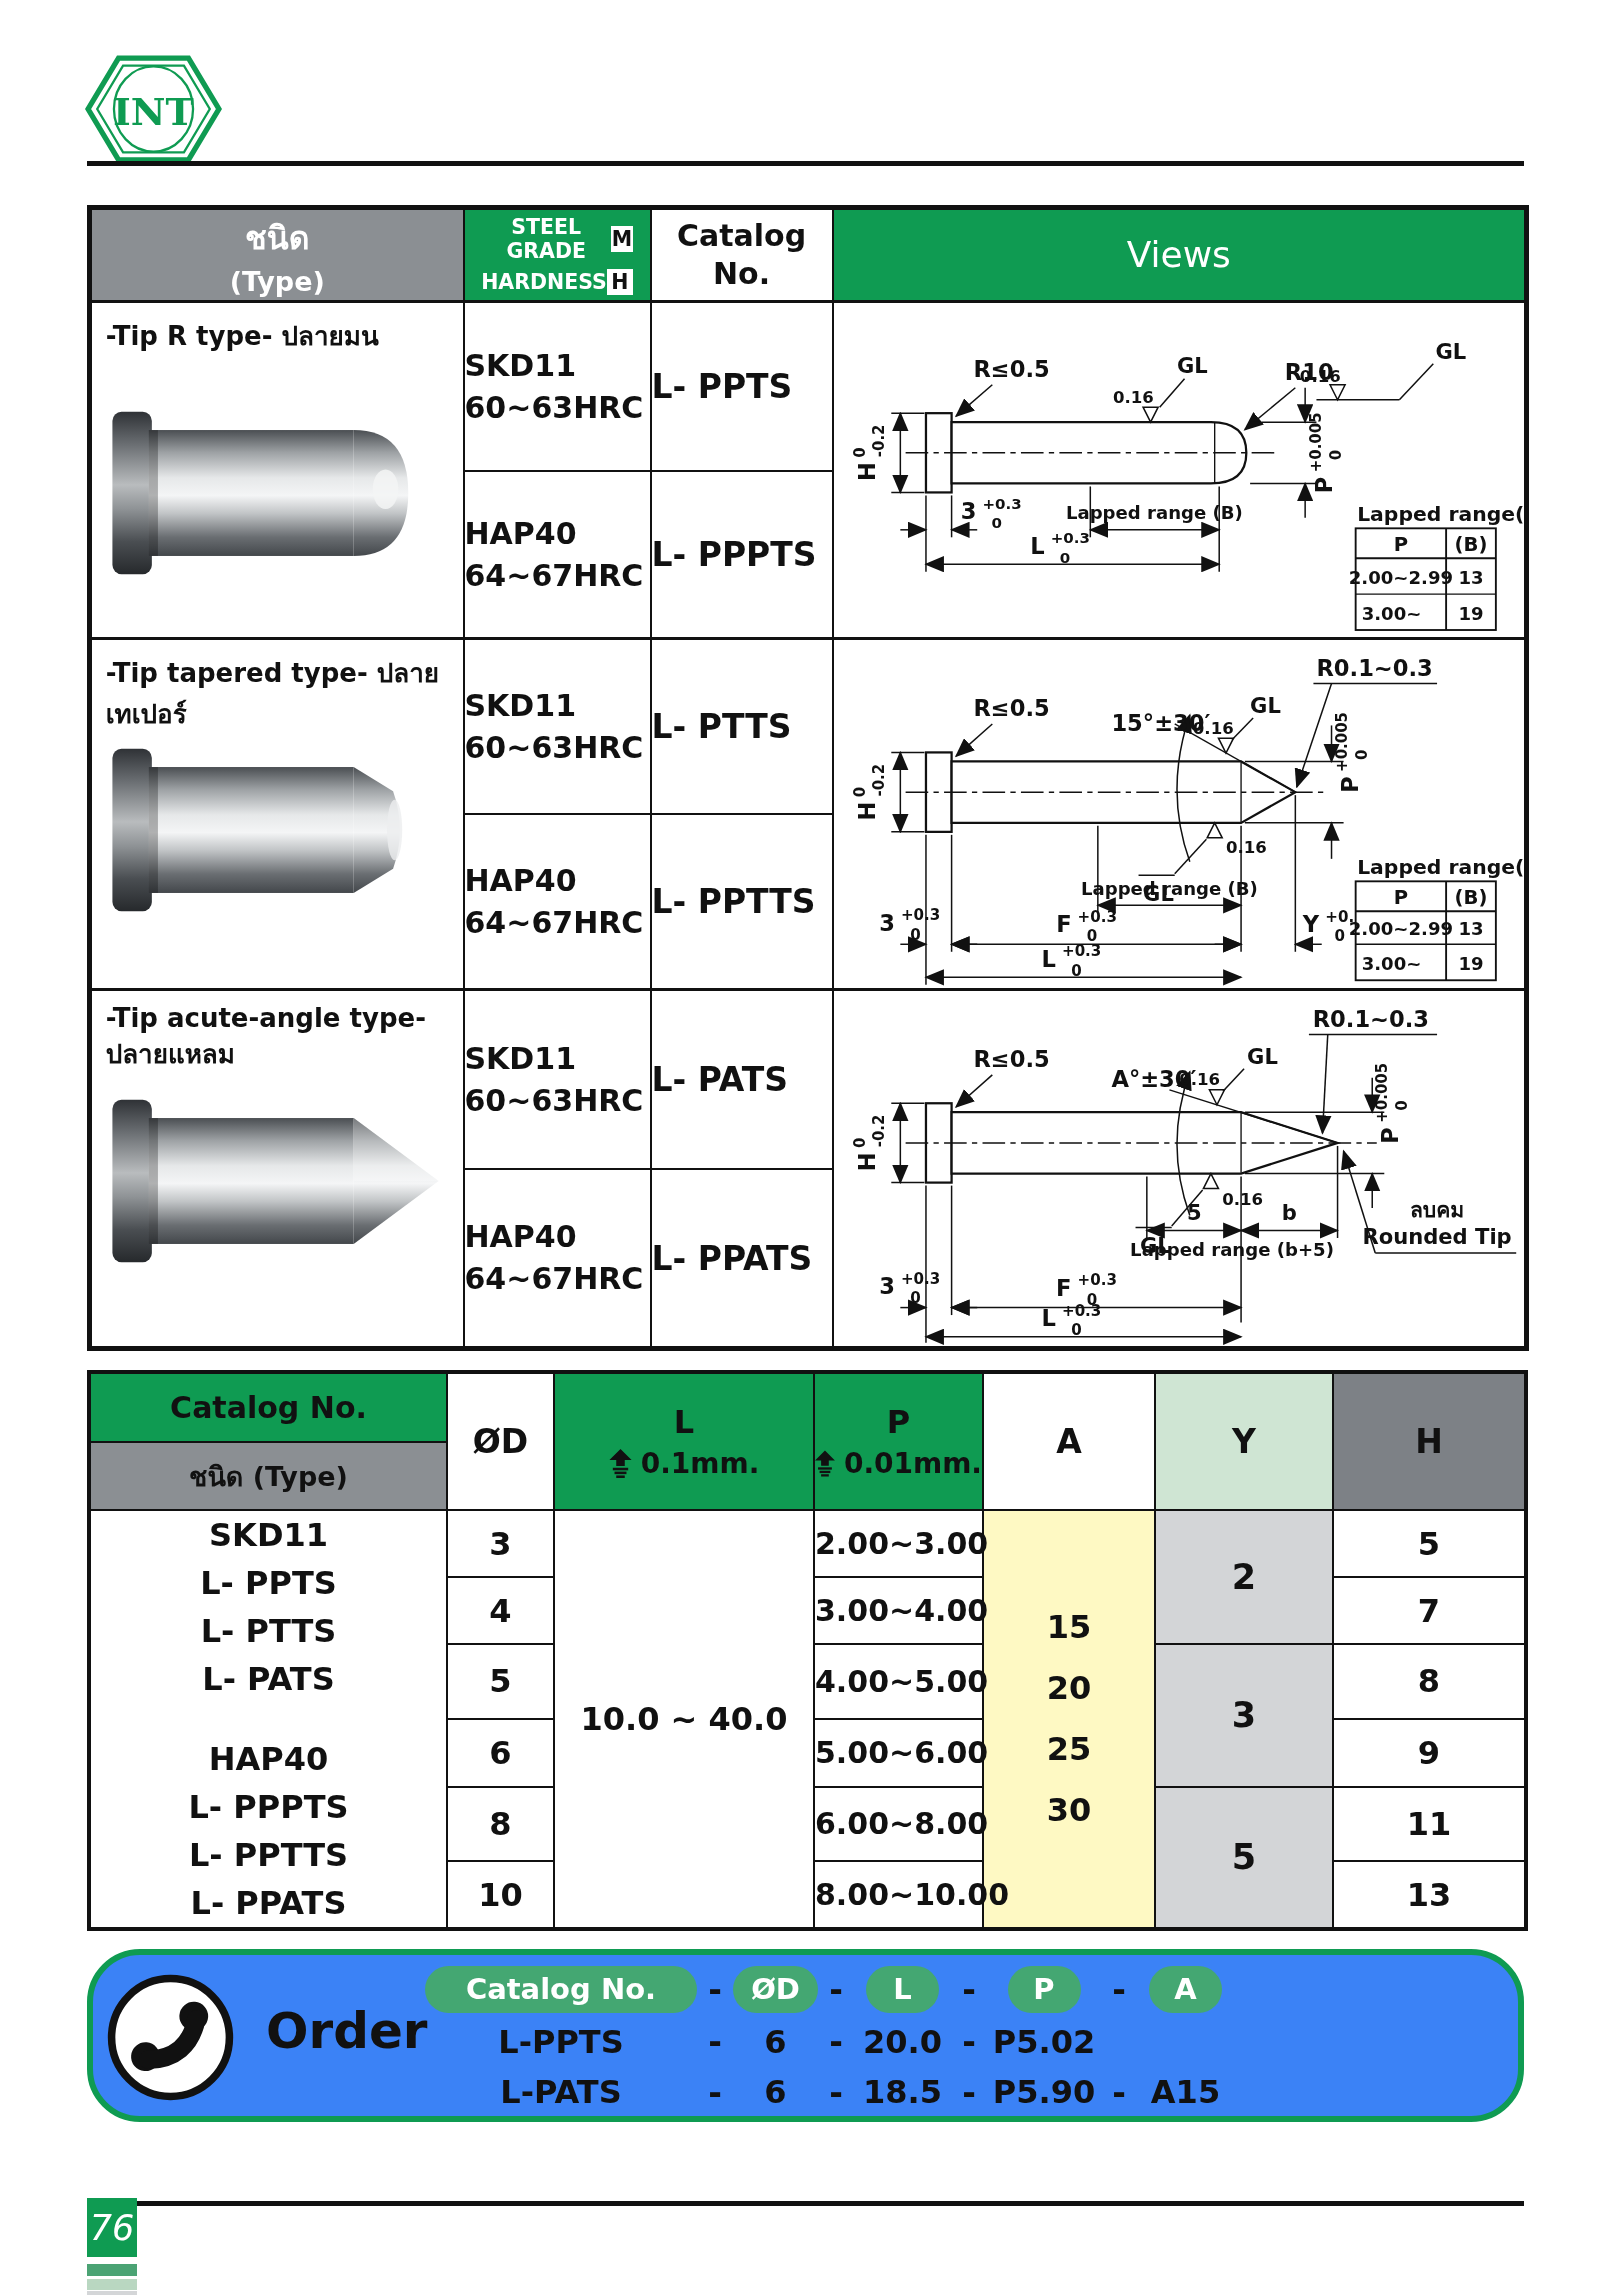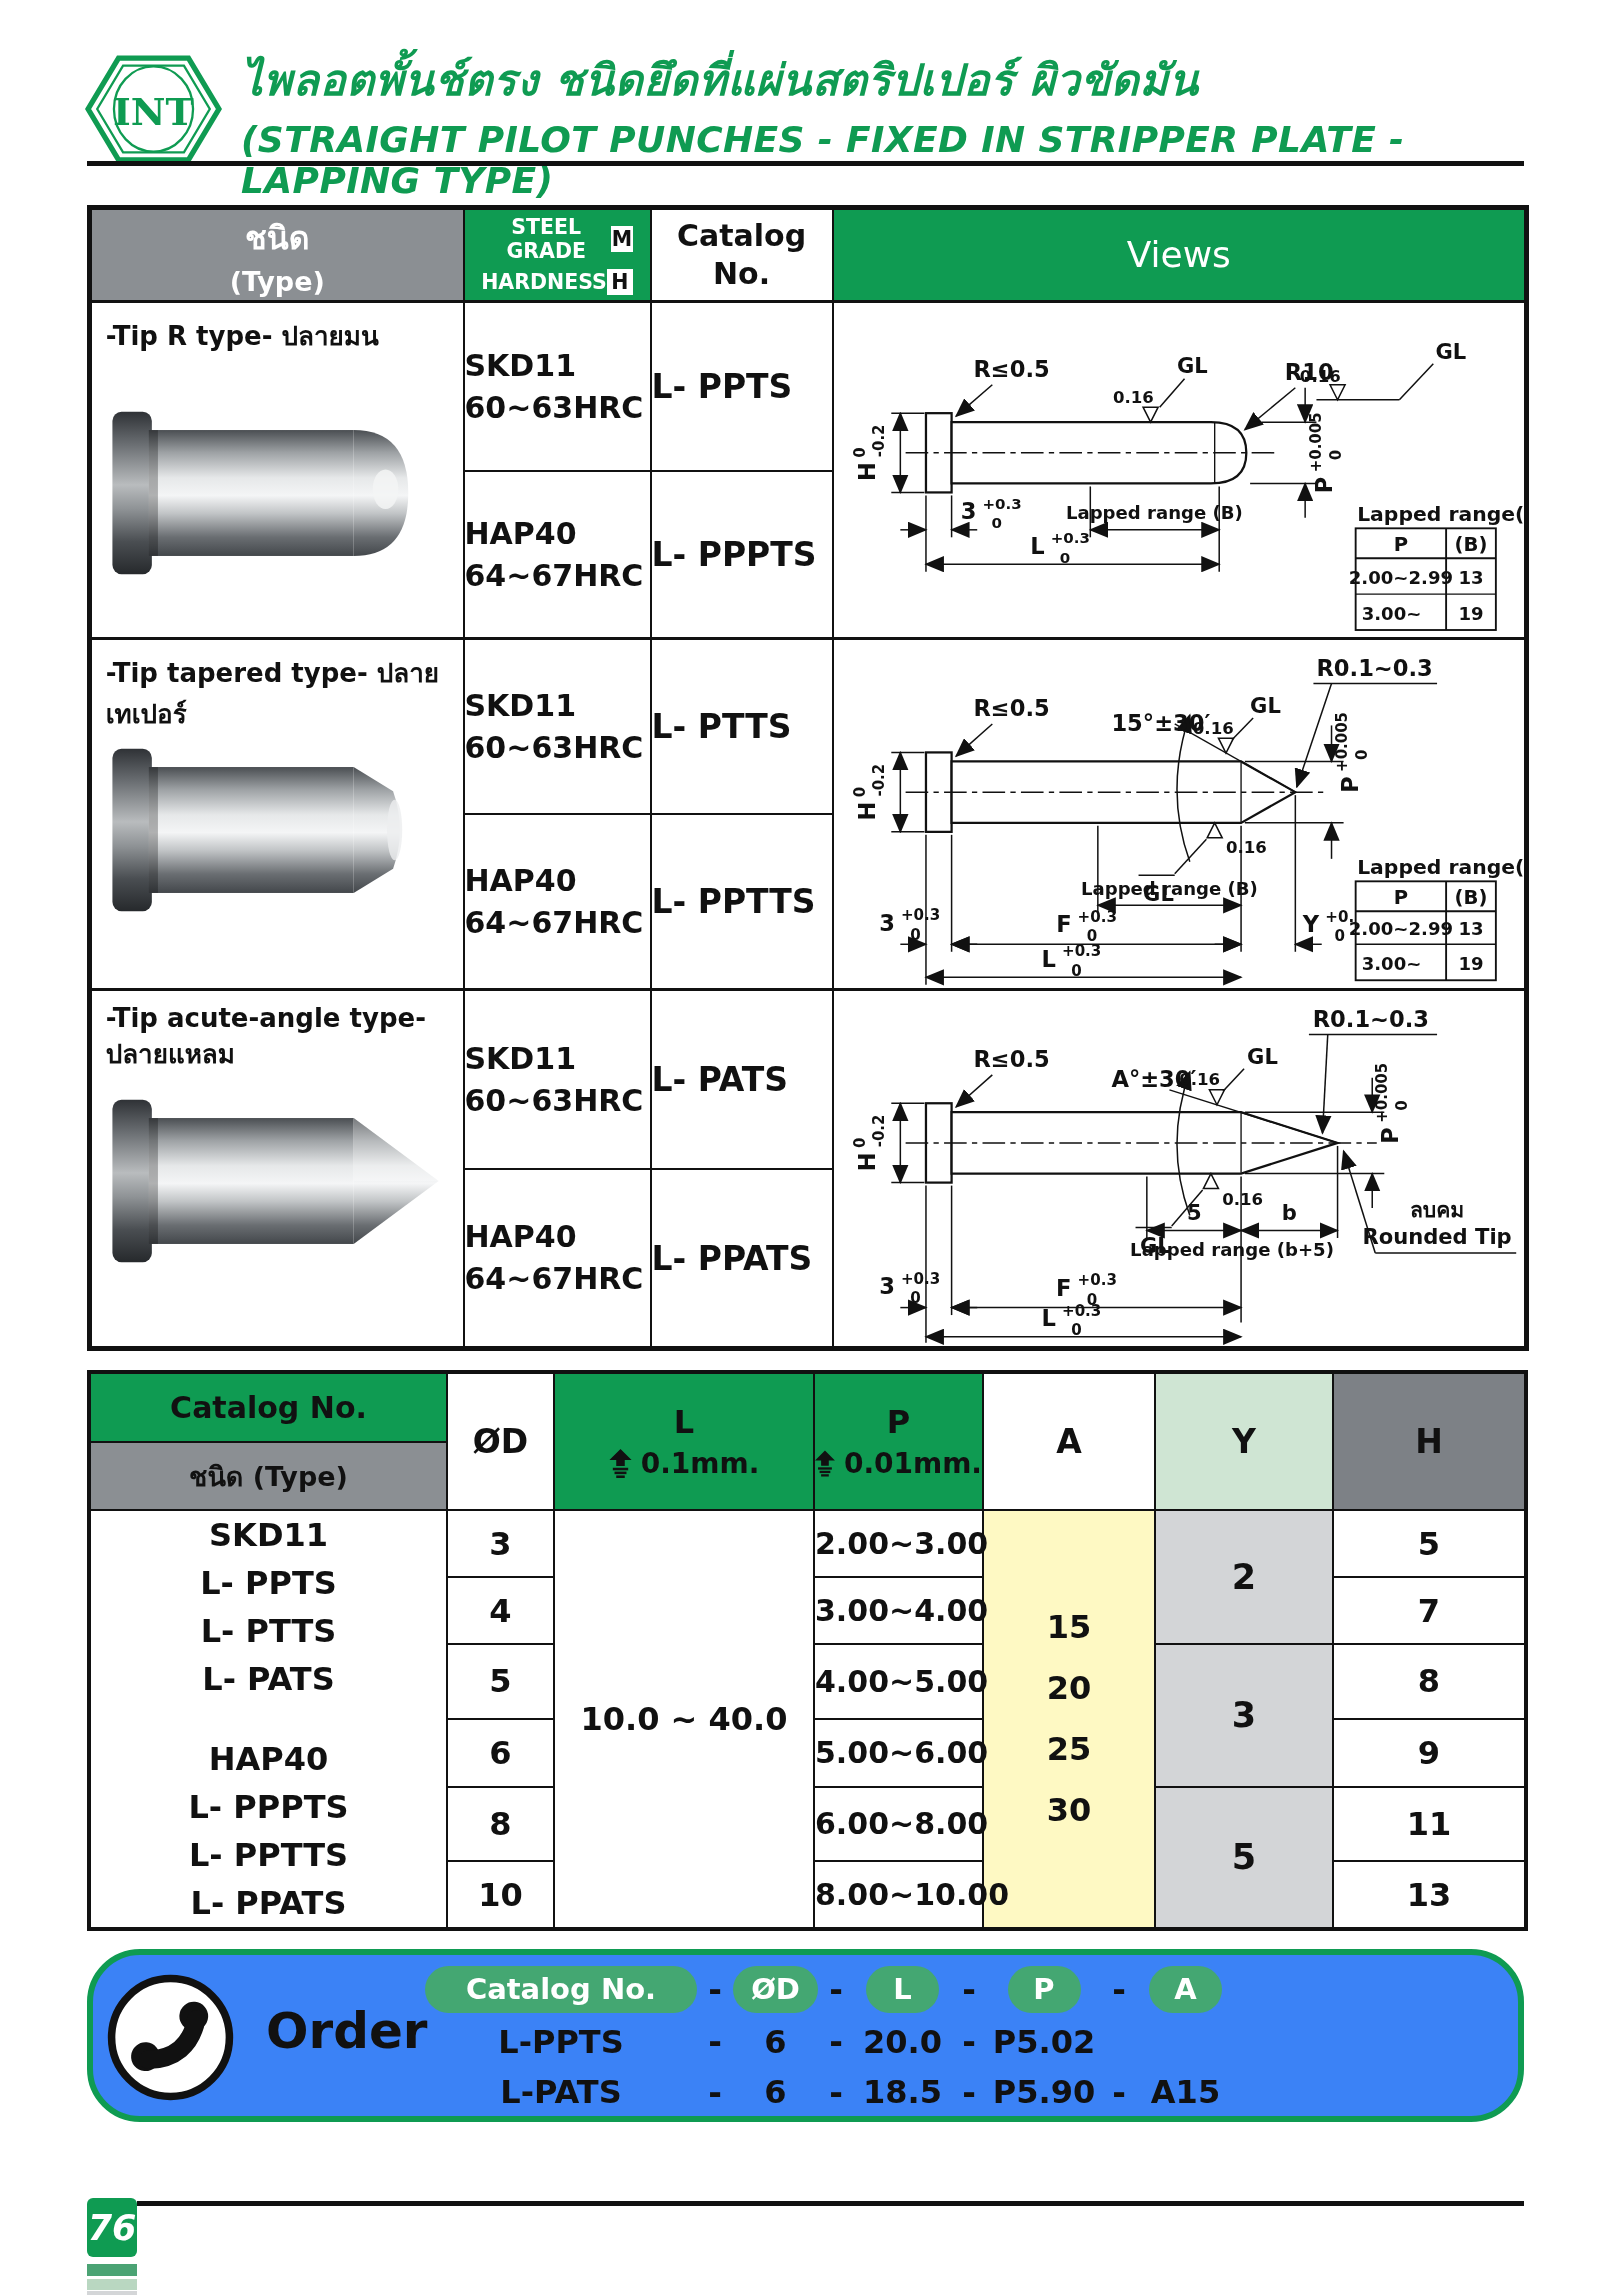--- a/index.html
+++ b/index.html
@@ -70,43 +70,39 @@
   .o-row{display:flex;align-items:center;}
   .o-col{display:flex;align-items:center;justify-content:center;}
   .w-cat{width:272px;} .w-d{width:36px;} .w-od{width:85px;} .w-l{width:97px;} .w-p{width:114px;} .w-a{width:97px;}
   .pill{background:#44a772;color:#fff;font-weight:bold;border-radius:29px;height:47px;width:100%;
         display:flex;align-items:center;justify-content:center;font-size:29px;}
   .dash{font-size:33px;font-weight:bold;}
   .o-val{font-size:32px;font-weight:bold;}
   .o-data{margin-top:7.6px;height:43px;}
   
   .footer-rule{position:absolute;left:137px;top:2201px;width:1387px;height:5.3px;background:#111;}
-  .page-badge{position:absolute;left:87px;top:2198px;width:50px;height:59px;background:#0f9b52;border-radius:6px;
-              display:flex;align-items:center;justify-content:center;color:#fff;font-size:35px;font-weight:bold;font-style:italic;}
+  .page-badge{position:absolute;left:87px;top:2198px;width:50px;height:59px;background:#0f9b52;border-radius:0;
+              display:flex;align-items:center;justify-content:center;color:#fff;font-size:35px;font-weight:normal;font-style:italic;}
   .footer-text{position:absolute;left:156px;top:2212px;font-size:32px;color:#1c1c1c;letter-spacing:0px;}
   .strip1{position:absolute;left:87px;top:2264px;width:50px;height:12px;background:#4ba374;}
   .strip2{position:absolute;left:87px;top:2279px;width:50px;height:10.6px;background:#b9d7c1;}
   .strip3{position:absolute;left:87px;top:2291px;width:50px;height:4.6px;background:#d4d6d8;}
 </style>
 </head>
 <body>
 
 <div id="page">
 
   <div class="logo-wrap">
     <svg width="137" height="108" viewBox="0 0 180 142">
       <polygon points="44,4 136,4 176,71 136,138 44,138 4,71" fill="#fff" stroke="#0f9b52" stroke-width="7"></polygon>
       <polygon points="50,14 130,14 164,71 130,128 50,128 16,71" fill="none" stroke="#0f9b52" stroke-width="3"></polygon>
       <ellipse cx="90" cy="71" rx="52" ry="56" fill="none" stroke="#0f9b52" stroke-width="3"></ellipse>
       <text x="90" y="92" text-anchor="middle" font-size="50" font-weight="bold" font-family="DejaVu Serif, serif" fill="#0f9b52">INT</text>
     </svg>
-  </div>
-  <div class="titles">
-    <div class="title-thai">ไพลอตพั้นช์ตรง ชนิดยึดที่แผ่นสตริปเปอร์ ผิวขัดมัน</div>
-    <div class="title-en">(STRAIGHT PILOT PUNCHES - FIXED IN STRIPPER PLATE - LAPPING TYPE)</div>
   </div>
   <div class="header-rule"></div>
 
   <table class="t1">
     <colgroup>
         <col style="width:374px">
         <col style="width:187px">
         <col style="width:182px">
         <col style="width:694px">
       </colgroup>

